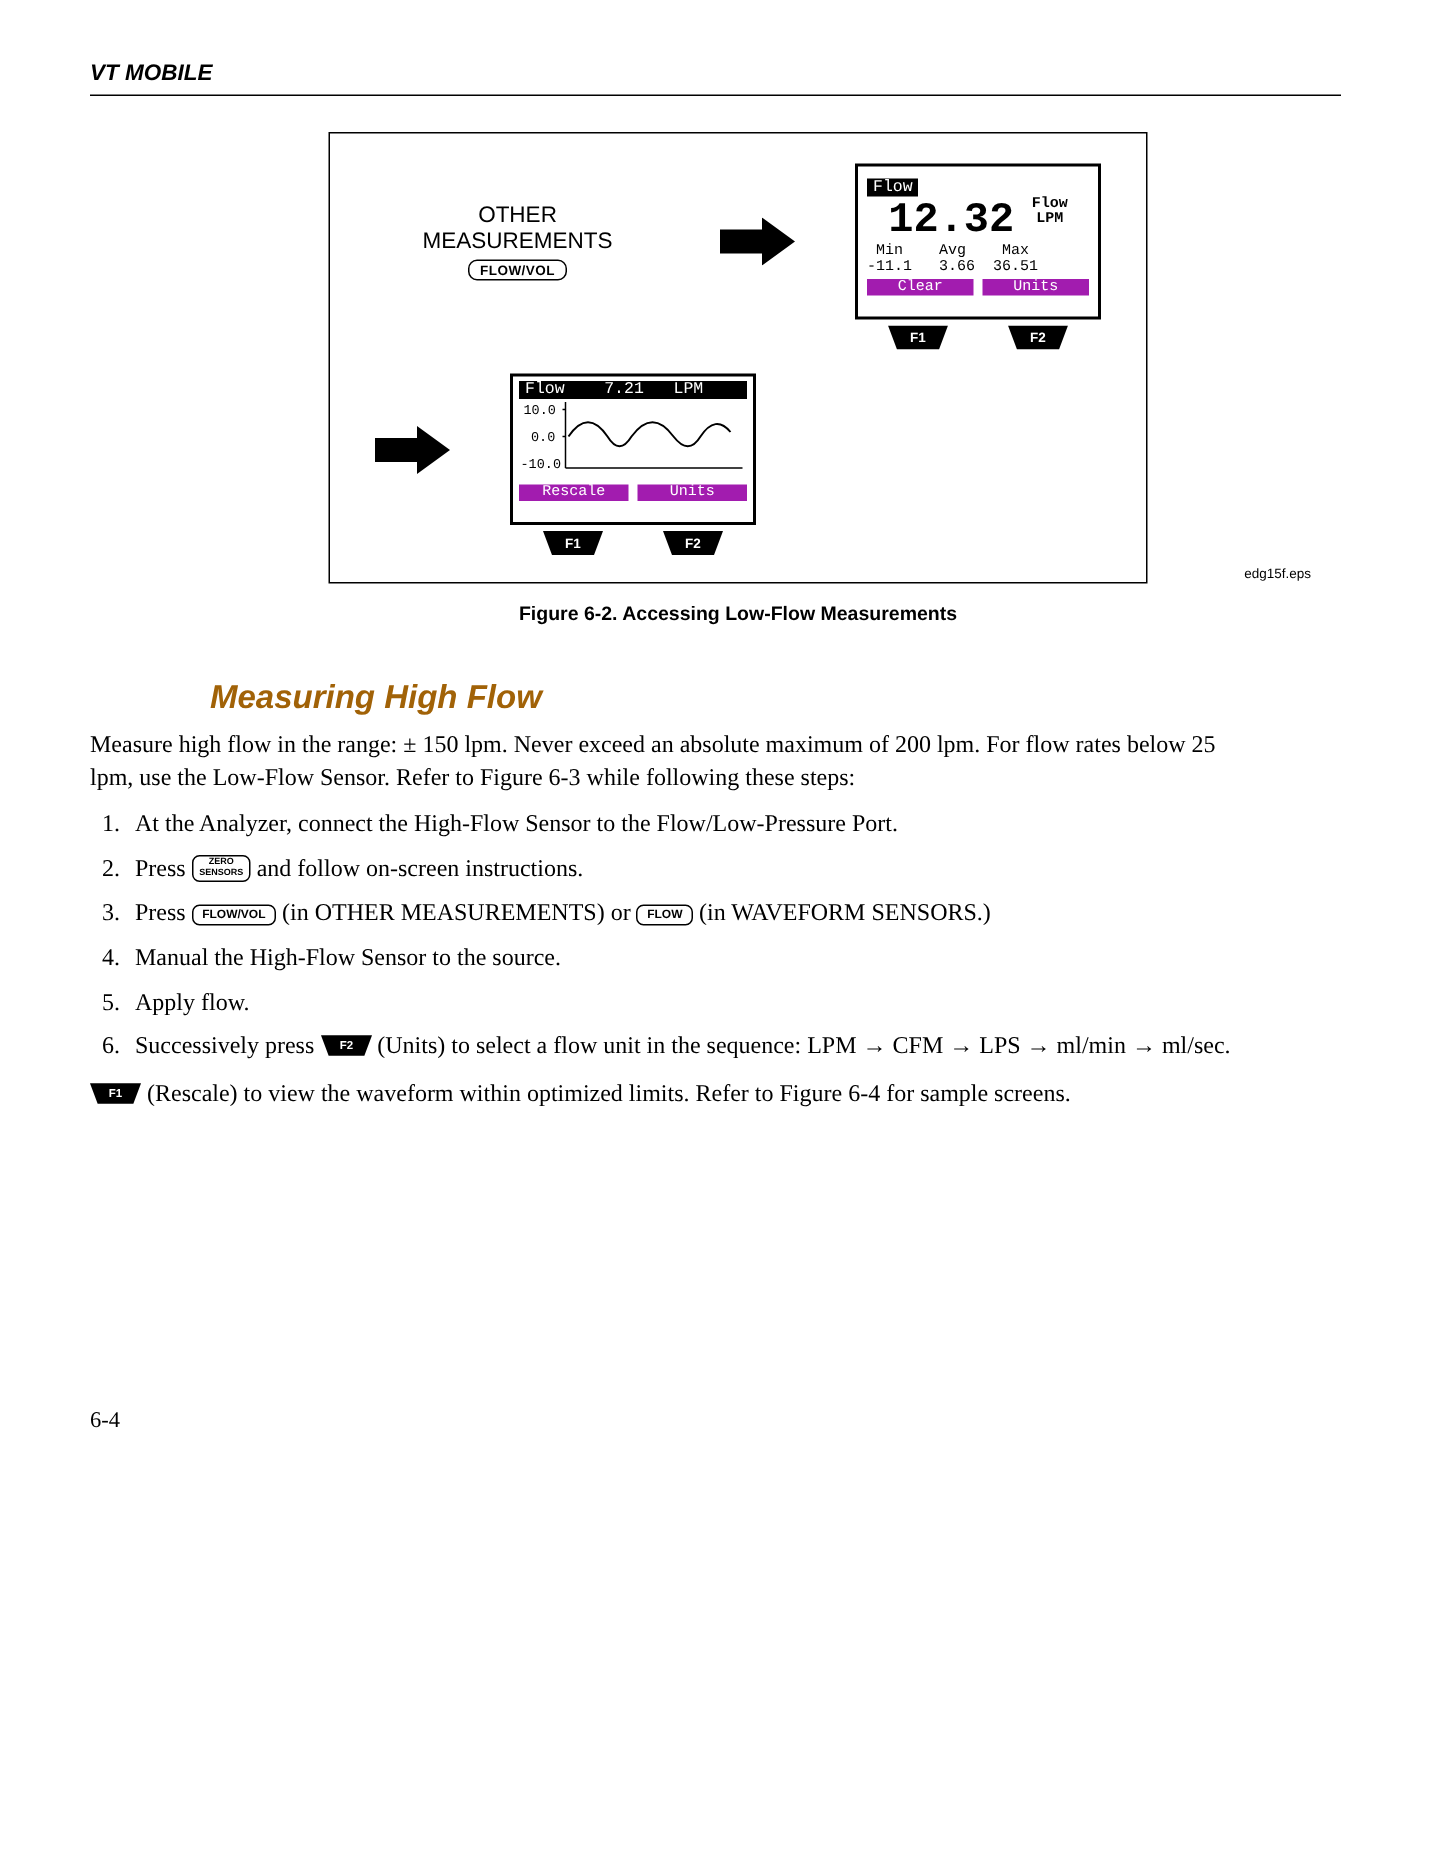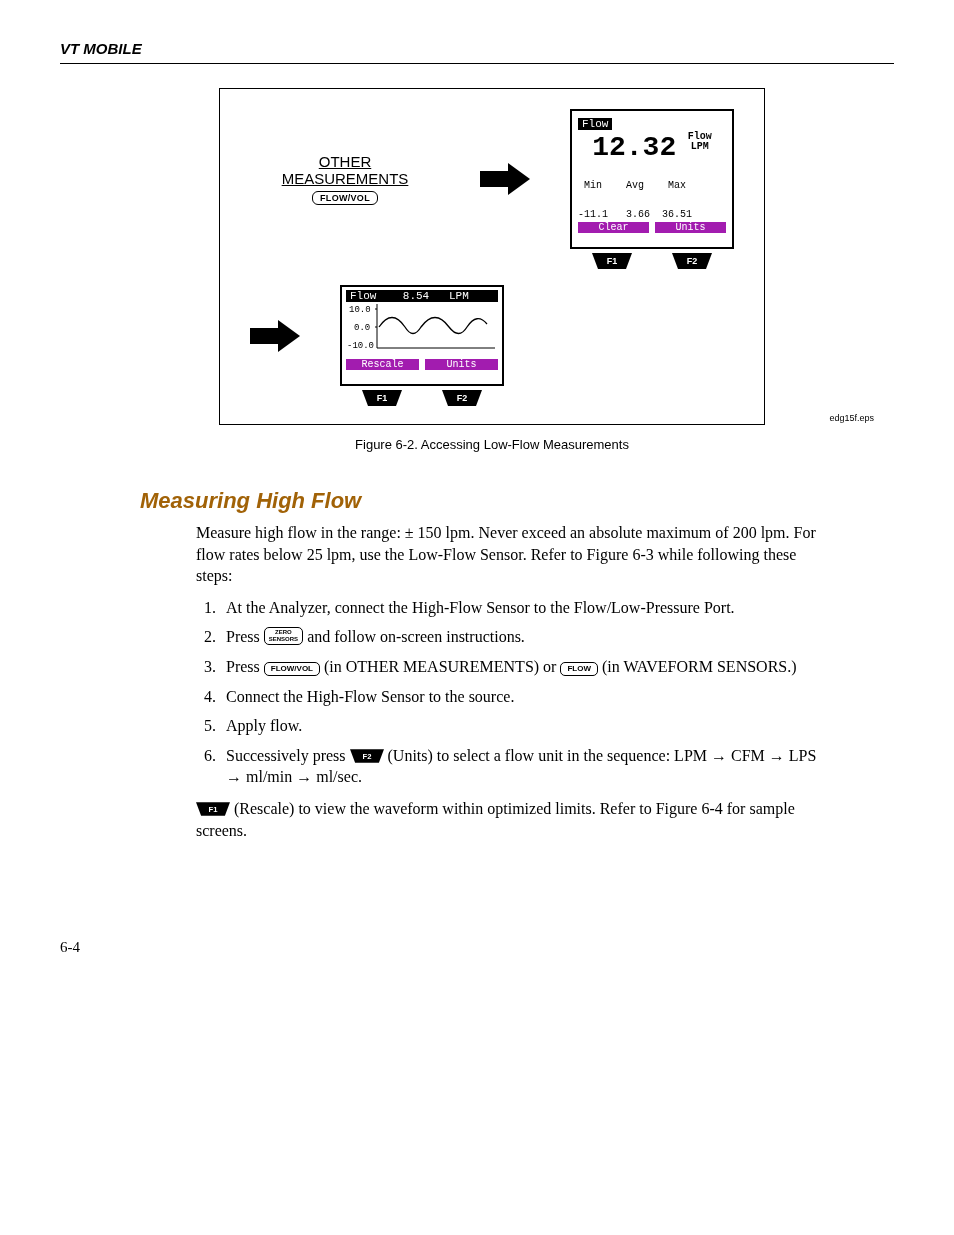--- a/index.html
+++ b/index.html
@@ -50,21 +50,20 @@
     display: flex;
     align-items: center;
     gap: 40px;
     margin: 6px 0 6px 0;
   }
   .block-label {
     text-align: center;
     font-family: Arial, sans-serif;
     font-size: 15px;
     width: 190px;
-    text-decoration: underline;
   }
   .btn-draw {
     display: inline-block;
     border: 1px solid #000;
     border-radius: 6px;
     padding: 1px 7px 1px 7px;
     font-family: Arial, sans-serif;
     font-size: 9px;
     font-weight: bold;
     letter-spacing: 0.3px;
@@ -116,21 +115,20 @@
     font-size: 10px;
     line-height: 10px;
     font-weight: bold;
     vertical-align: 6px;
     margin-left: 2px;
   }
   .ds-row {
     font-size: 10px;
     line-height: 11px;
     white-space: pre;
-    margin-top: 18px;
   }
   .ds-btnrow {
     display: flex;
     gap: 6px;
     margin-top: 2px;
   }
   .ds-btn {
     flex: 1;
     background: #a21caf;
     color: #fff;
@@ -152,21 +150,21 @@
     width: 100%;
     height: 50px;
   }
   .figcap-row {
     position: relative;
     margin-top: -6px;
   }
   .figcap {
     text-align: center;
     font-family: Arial, sans-serif;
-    font-weight: normal;
+    font-weight: bold;
     font-size: 13px;
     margin-top: 18px;
   }
   .eps-label {
     position: absolute;
     right: -40px;
     top: -6px;
     font-family: Arial, sans-serif;
     font-size: 9px;
   }
@@ -174,21 +172,20 @@
     font-family: Arial, sans-serif;
     font-style: italic;
     font-weight: bold;
     color: #a16207;
     font-size: 22px;
     margin-top: 36px;
     margin-bottom: 8px;
     margin-left: 80px;
   }
   .body-text {
-    margin-left: 136px;
     margin-right: 70px;
     font-size: 16px;
     line-height: 1.35;
   }
   .body-text p {
     margin: 0 0 10px 0;
   }
   ol.steps {
     margin: 6px 0 10px 0;
     padding-left: 24px;
@@ -261,21 +258,21 @@
         </div>
       </div>
 
       
       <div class="figure-row" style="margin-top:36px; margin-bottom:24px;">
         <svg class="arrow-icon" viewBox="0 0 50 32">
           <polygon points="0,8 28,8 28,0 50,16 28,32 28,24 0,24" fill="#000"></polygon>
         </svg>
         <div class="device-screen" style="padding-bottom:4px;">
           <div class="device-inner" style="padding:3px 4px 10px 4px;">
-            <div class="ds-top" style="display:block; white-space:pre;">Flow    8.54   LPM</div>
+            <div class="ds-top" style="display:block; white-space:pre;">Flow    7.21   LPM</div>
             <svg class="waveform-svg" viewBox="0 0 150 50">
               <text x="2" y="10" font-family="Courier New" font-size="9">10.0</text>
               <text x="7" y="28" font-family="Courier New" font-size="9">0.0</text>
               <text x="0" y="46" font-family="Courier New" font-size="9">-10.0</text>
               <line x1="30" y1="2" x2="30" y2="46" stroke="#000" stroke-width="1"></line>
               <line x1="30" y1="46" x2="148" y2="46" stroke="#000" stroke-width="1"></line>
               <line x1="28" y1="7" x2="30" y2="7" stroke="#000"></line>
               <line x1="28" y1="25" x2="30" y2="25" stroke="#000"></line>
               <path d="M32,25 Q45,6 58,25 Q66,38 74,25 Q88,6 102,25 Q112,38 120,25 Q130,10 140,22" stroke="#000" fill="none" stroke-width="1.3"></path>
             </svg>
@@ -310,21 +307,21 @@
     <p>Measure high flow in the range: ± 150 lpm. Never exceed an absolute maximum of 200 lpm. For flow rates below 25 lpm, use the Low-Flow Sensor. Refer to Figure 6-3 while following these steps:</p>
 
     <ol class="steps">
       <li>At the Analyzer, connect the High-Flow Sensor to the Flow/Low-Pressure Port.</li>
       <li>
         <span>Press </span><span class="btn-inline" style="font-size:6px; line-height:7px; padding:1px 4px;">ZERO<br>SENSORS</span><span> and follow on-screen instructions.</span>
       </li>
       <li>
         <span>Press </span><span class="btn-inline">FLOW/VOL</span><span> (in OTHER MEASUREMENTS) or </span><span class="btn-inline">FLOW</span><span> (in WAVEFORM SENSORS.)</span>
       </li>
-      <li>Connect the High-Flow Sensor to the source.</li>
+      <li>Manual the High-Flow Sensor to the source.</li>
       <li>Apply flow.</li>
       <li>
         <span>Successively press </span><svg class="fkey-inline" viewBox="0 0 40 16">
             <polygon points="0,0 40,0 34,16 6,16" fill="#000"></polygon>
             <text x="20" y="11" font-family="Arial" font-size="9" font-weight="bold" fill="#fff" text-anchor="middle">F2</text>
           </svg><span> (Units) to select a flow unit in the sequence: LPM → CFM → LPS → ml/min → ml/sec.</span>
       </li>
     </ol>
 
     <p>

